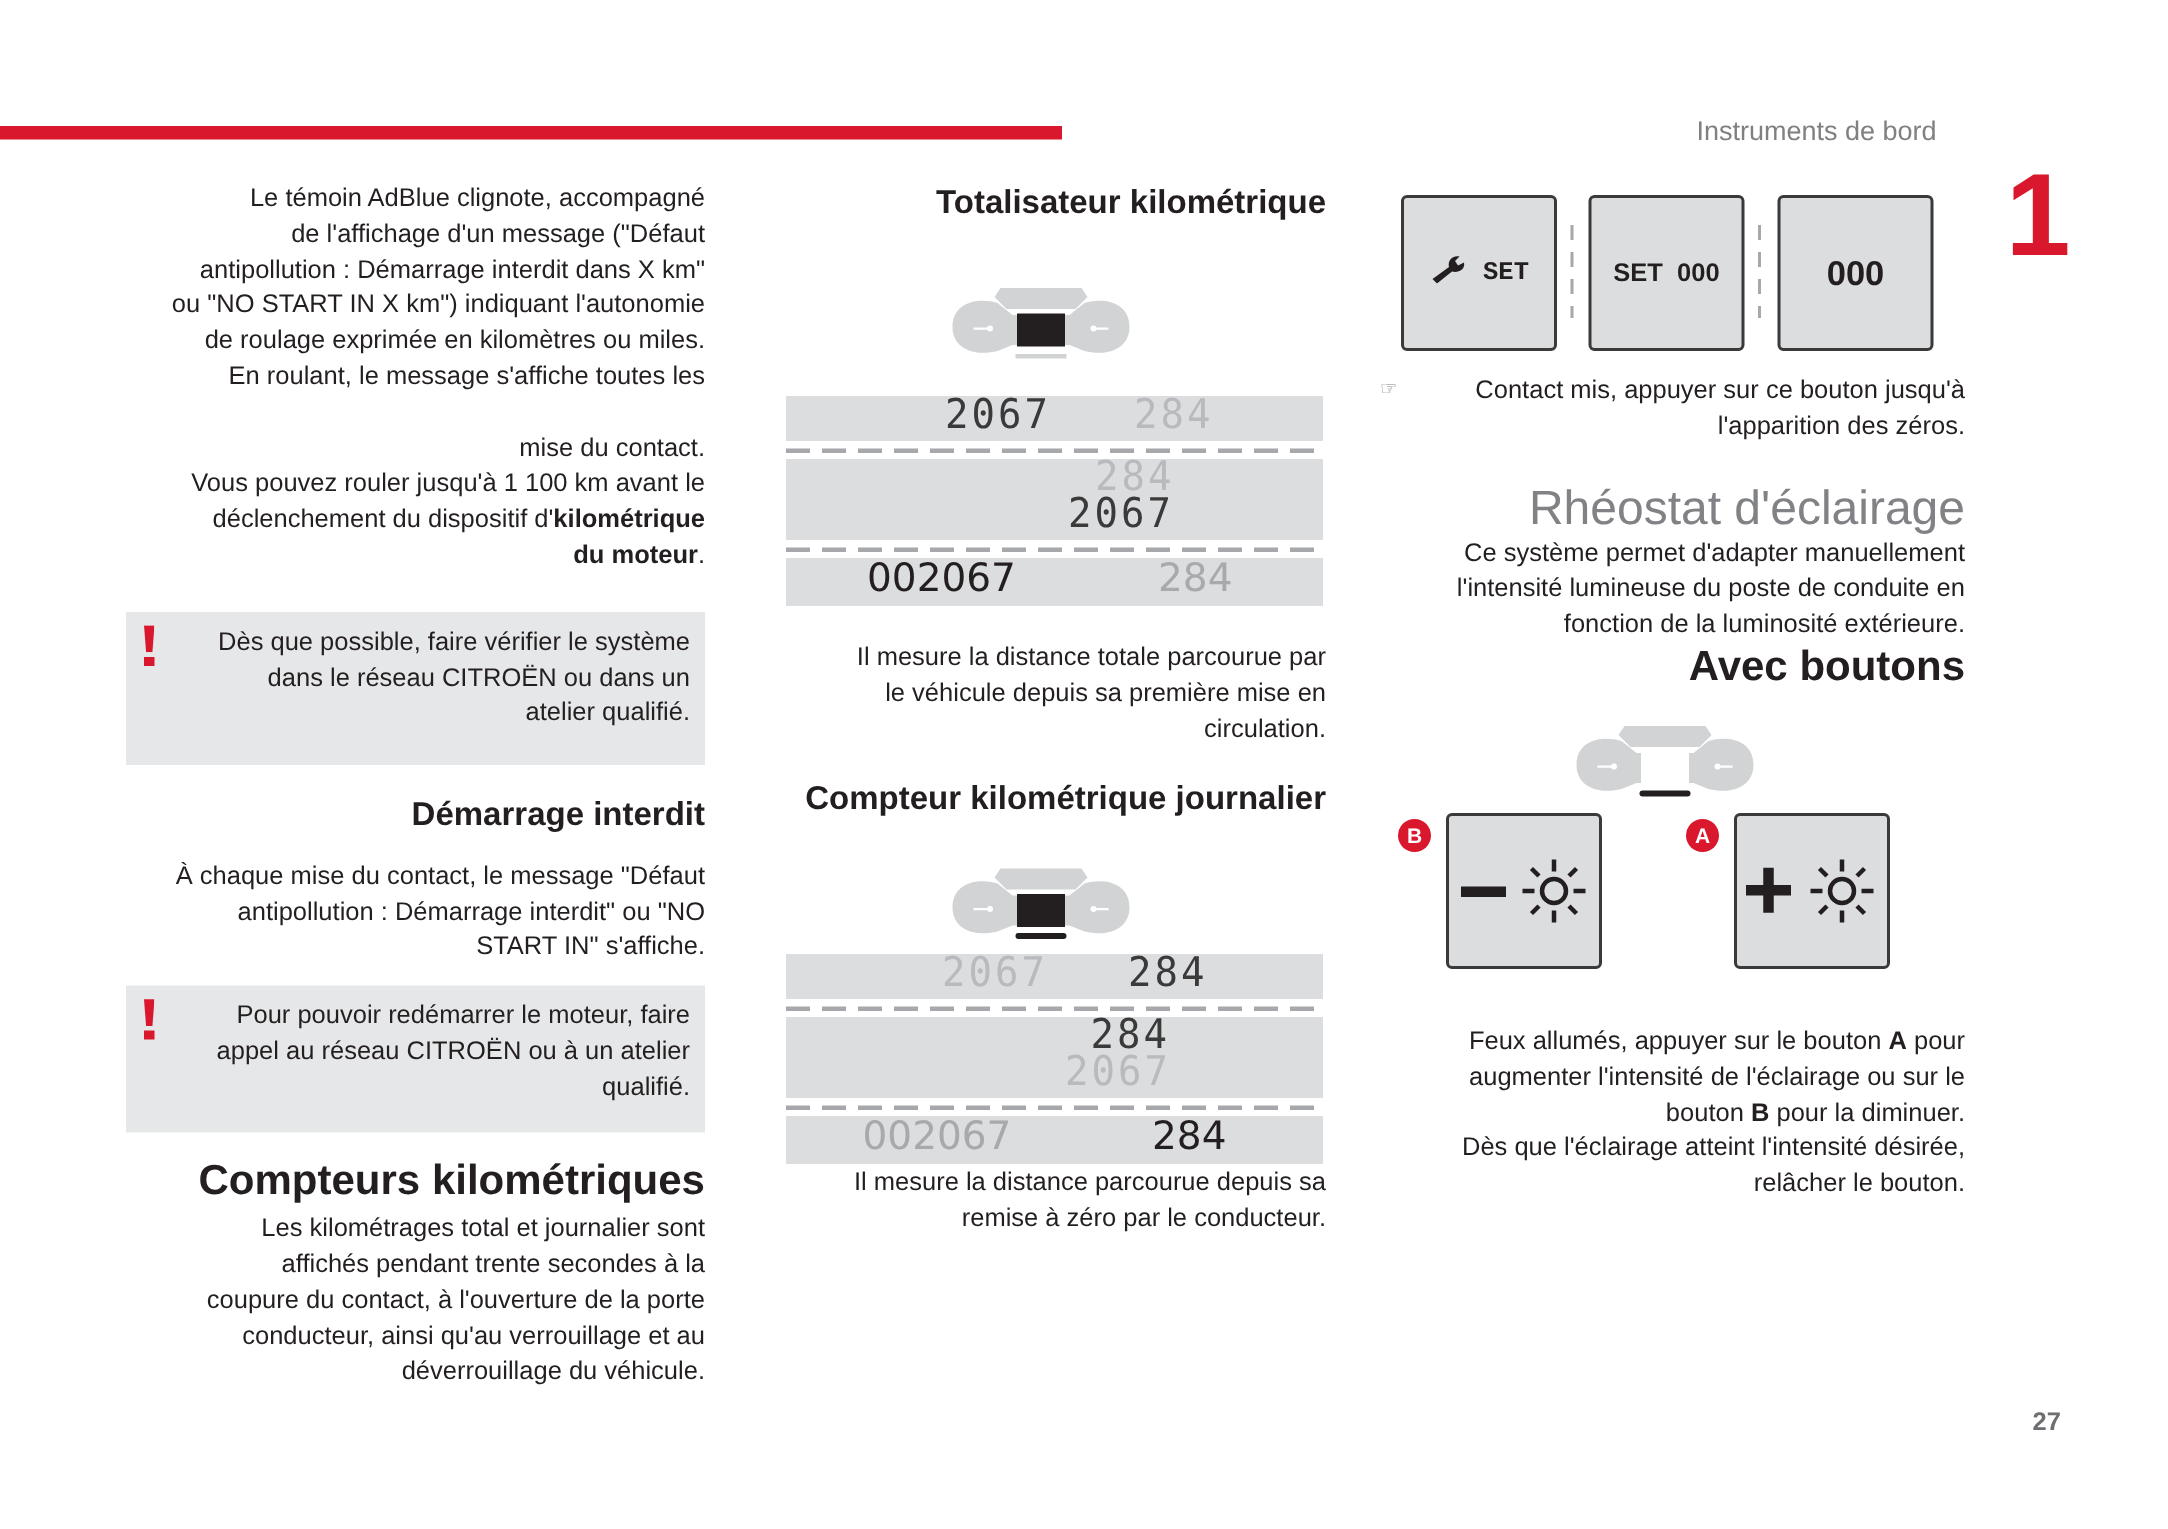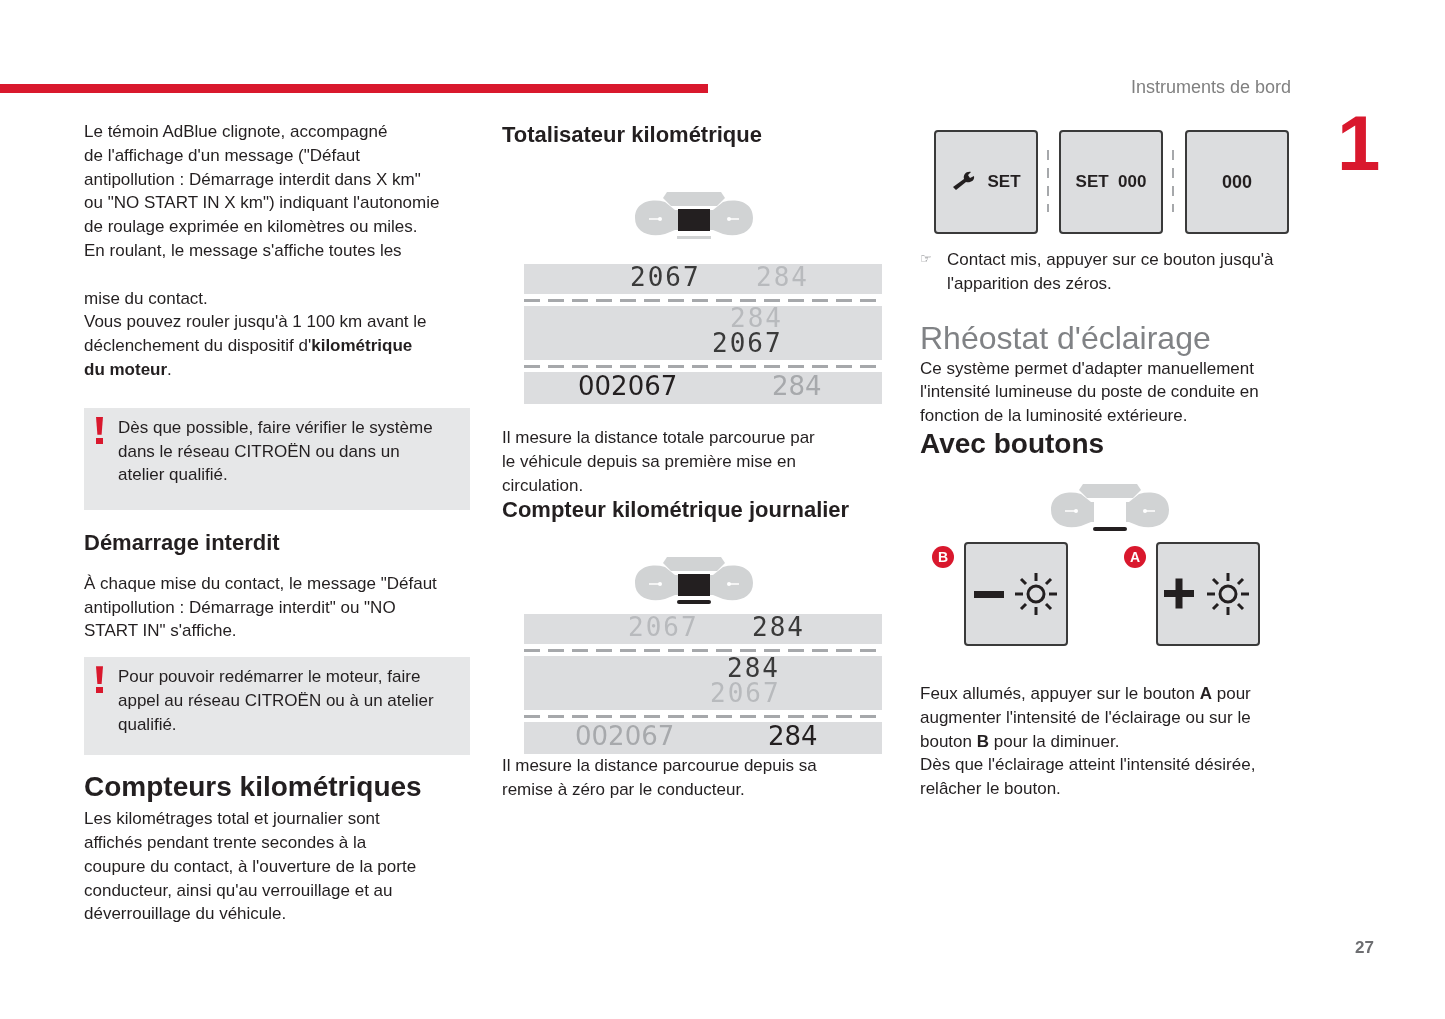--- a/index.html
+++ b/index.html
@@ -4,21 +4,21 @@
 <style>
   * { box-sizing: border-box; margin: 0; padding: 0; }
   html, body { width: 1445px; height: 1019px; background: #ffffff; overflow: hidden; }
   body { position: relative; font-family: "Liberation Sans", sans-serif; color: #231f20; }
 
   .redbar { position: absolute; left: 0; top: 84px; width: 708px; height: 9px; background: #d9182d; }
   .running-head { position: absolute; left: 1131px; top: 77px; font-size: 18px; color: #808080; }
   .chapter-num { position: absolute; left: 1337px; top: 104px; font-size: 78px; font-weight: bold; color: #d9182d; line-height: 1; letter-spacing: -2px; }
   .page-num { position: absolute; left: 1355px; top: 938px; font-size: 17px; font-weight: bold; color: #6d6e71; }
 
-  .col { position: absolute; }
+  .col { position: absolute; text-align: right; }
   .col1 { left: 84px; top: 120px; width: 386px; }
   .col2 { left: 502px; top: 120px; width: 382px; }
   .col3 { left: 920px; top: 120px; width: 390px; }
 
   p.body { font-size: 17px; line-height: 23.8px; color: #231f20; }
   h3.sub { font-size: 22px; font-weight: bold; color: #231f20; }
   h2.big { font-size: 28px; font-weight: bold; color: #231f20; }
   h2.grey { font-size: 32px; font-weight: normal; color: #808285; }
 
   .warn { background: #e6e7e8; position: relative; padding: 8px 10px 22px 34px; }
@@ -150,21 +150,21 @@
       <span class="plain light" style="left:248px; top:-1px;">284</span>
     </div>
   </div>
 
   <p class="body" style="margin-top:22px;">
     <span>Il mesure la distance totale parcourue par</span><br>
     <span>le véhicule depuis sa première mise en</span><br>
     <span>circulation.</span>
   </p>
 
-  <h3 class="sub" style="">Compteur kilométrique journalier</h3>
+  <h3 class="sub" style="margin-top:22px;">Compteur kilométrique journalier</h3>
 
   <div class="cluster" style="margin:32px 0 0 129px;">
     <svg width="126" height="54" viewBox="0 0 126 54">
       <path d="M36 2 H90 L94 8 L86 16 H40 L32 8 Z" fill="#d1d3d4"></path>
       <path d="M4 28 C4 12 20 8 34 12 L44 20 H82 L92 12 C106 8 122 12 122 28 C122 42 108 48 92 44 L82 40 H44 L34 44 C18 48 4 42 4 28 Z" fill="#d1d3d4"></path>
       <rect x="47" y="19" width="32" height="22" fill="#231f20"></rect>
       <rect x="46" y="45" width="34" height="4" rx="2" fill="#231f20"></rect>
       <path d="M18 29 H28" stroke="#fff" stroke-width="1.5"></path>
         <circle cx="29" cy="29" r="2" fill="#fff"></circle>
       <path d="M98 29 H108" stroke="#fff" stroke-width="1.5"></path>
@@ -190,35 +190,35 @@
   </div>
 
   <p class="body" style="">
     <span>Il mesure la distance parcourue depuis sa</span><br>
     <span>remise à zéro par le conducteur.</span>
   </p>
 </div>
 
 <div class="col col3">
   <div class="btnrow">
-    <div class="rbtn" style="left:14px;">
+    <div class="rbtn" style="left:14px;font-family:Liberation Mono, monospace;">
       <span style="margin-right:10px; display:inline-block;">
         <svg width="26" height="20" viewBox="0 0 26 20">
             <path d="M2 17 L13 9 C12 5 15 1 20 2 L17 5 L19 8 L23 6 C24 11 19 13 15 12 L5 20 Z" fill="#231f20"></path>
           </svg>
       </span>
       <span>SET</span>
     </div>
     <div class="vsep" style="left:127px;"></div>
     <div class="rbtn" style="left:139px; white-space:pre;">
       <span>SET  000</span>
     </div>
     <div class="vsep" style="left:252px;"></div>
     <div class="rbtn" style="left:265px;">
-      <span style="font-size:18px;">000</span>
+      <span style="font-size:23px;">000</span>
     </div>
   </div>
 
   <div class="bullet-row" style="margin-top:24px;">
     <span class="hand">☞</span>
     <p class="body">
       <span>Contact mis, appuyer sur ce bouton jusqu'à</span><br>
       <span>l'apparition des zéros.</span>
     </p>
   </div>

